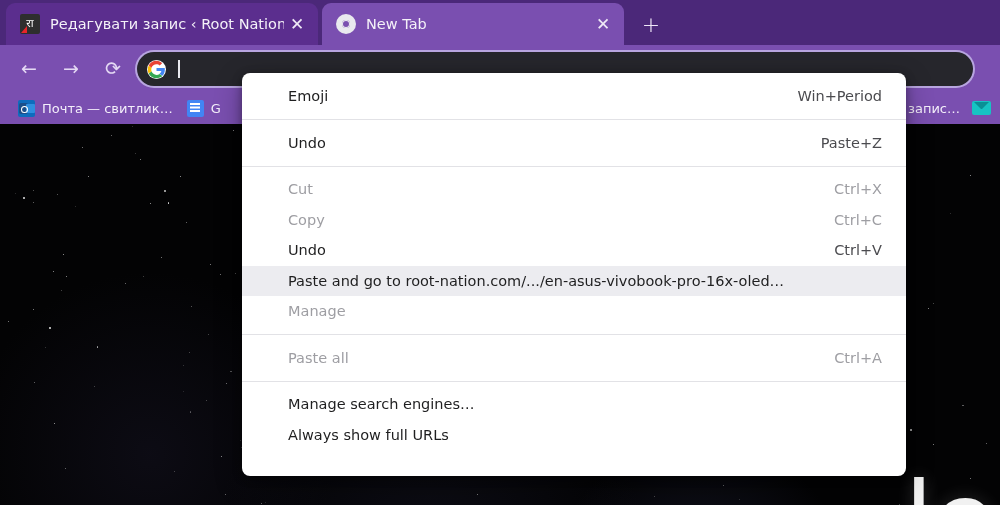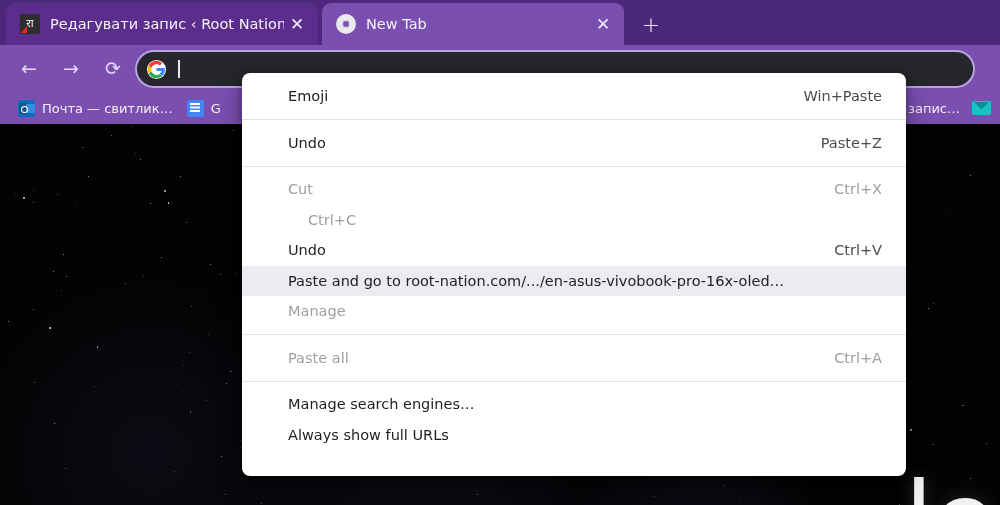--- a/index.html
+++ b/index.html
@@ -400,33 +400,34 @@
 
     <div class="bm-right">
       <span class="bm-trunc">запис…</span>
       <span class="ico-mail-teal"></span>
     </div>
   </div>
 
   <div class="ctxmenu" id="ctxmenu">
       <div class="mi">
         <div class="label">Emoji</div>
-        <div class="accel">Win+Paste</div>
+        <div class="accel">Win+Period</div>
       </div>
       <div class="sep"></div>
       <div class="mi">
         <div class="label">Undo</div>
         <div class="accel">Paste+Z</div>
       </div>
       <div class="sep"></div>
       <div class="mi disabled">
         <div class="label">Cut</div>
         <div class="accel">Ctrl+X</div>
       </div>
       <div class="mi disabled">
+        <div class="label">Copy</div>
         <div class="accel">Ctrl+C</div>
       </div>
       <div class="mi">
         <div class="label">Undo</div>
         <div class="accel">Ctrl+V</div>
       </div>
       <div class="mi highlight">
         <div class="label">Paste and go to root-nation.com/.../en-asus-vivobook-pro-16x-oled…</div>
       </div>
       <div class="mi disabled">

